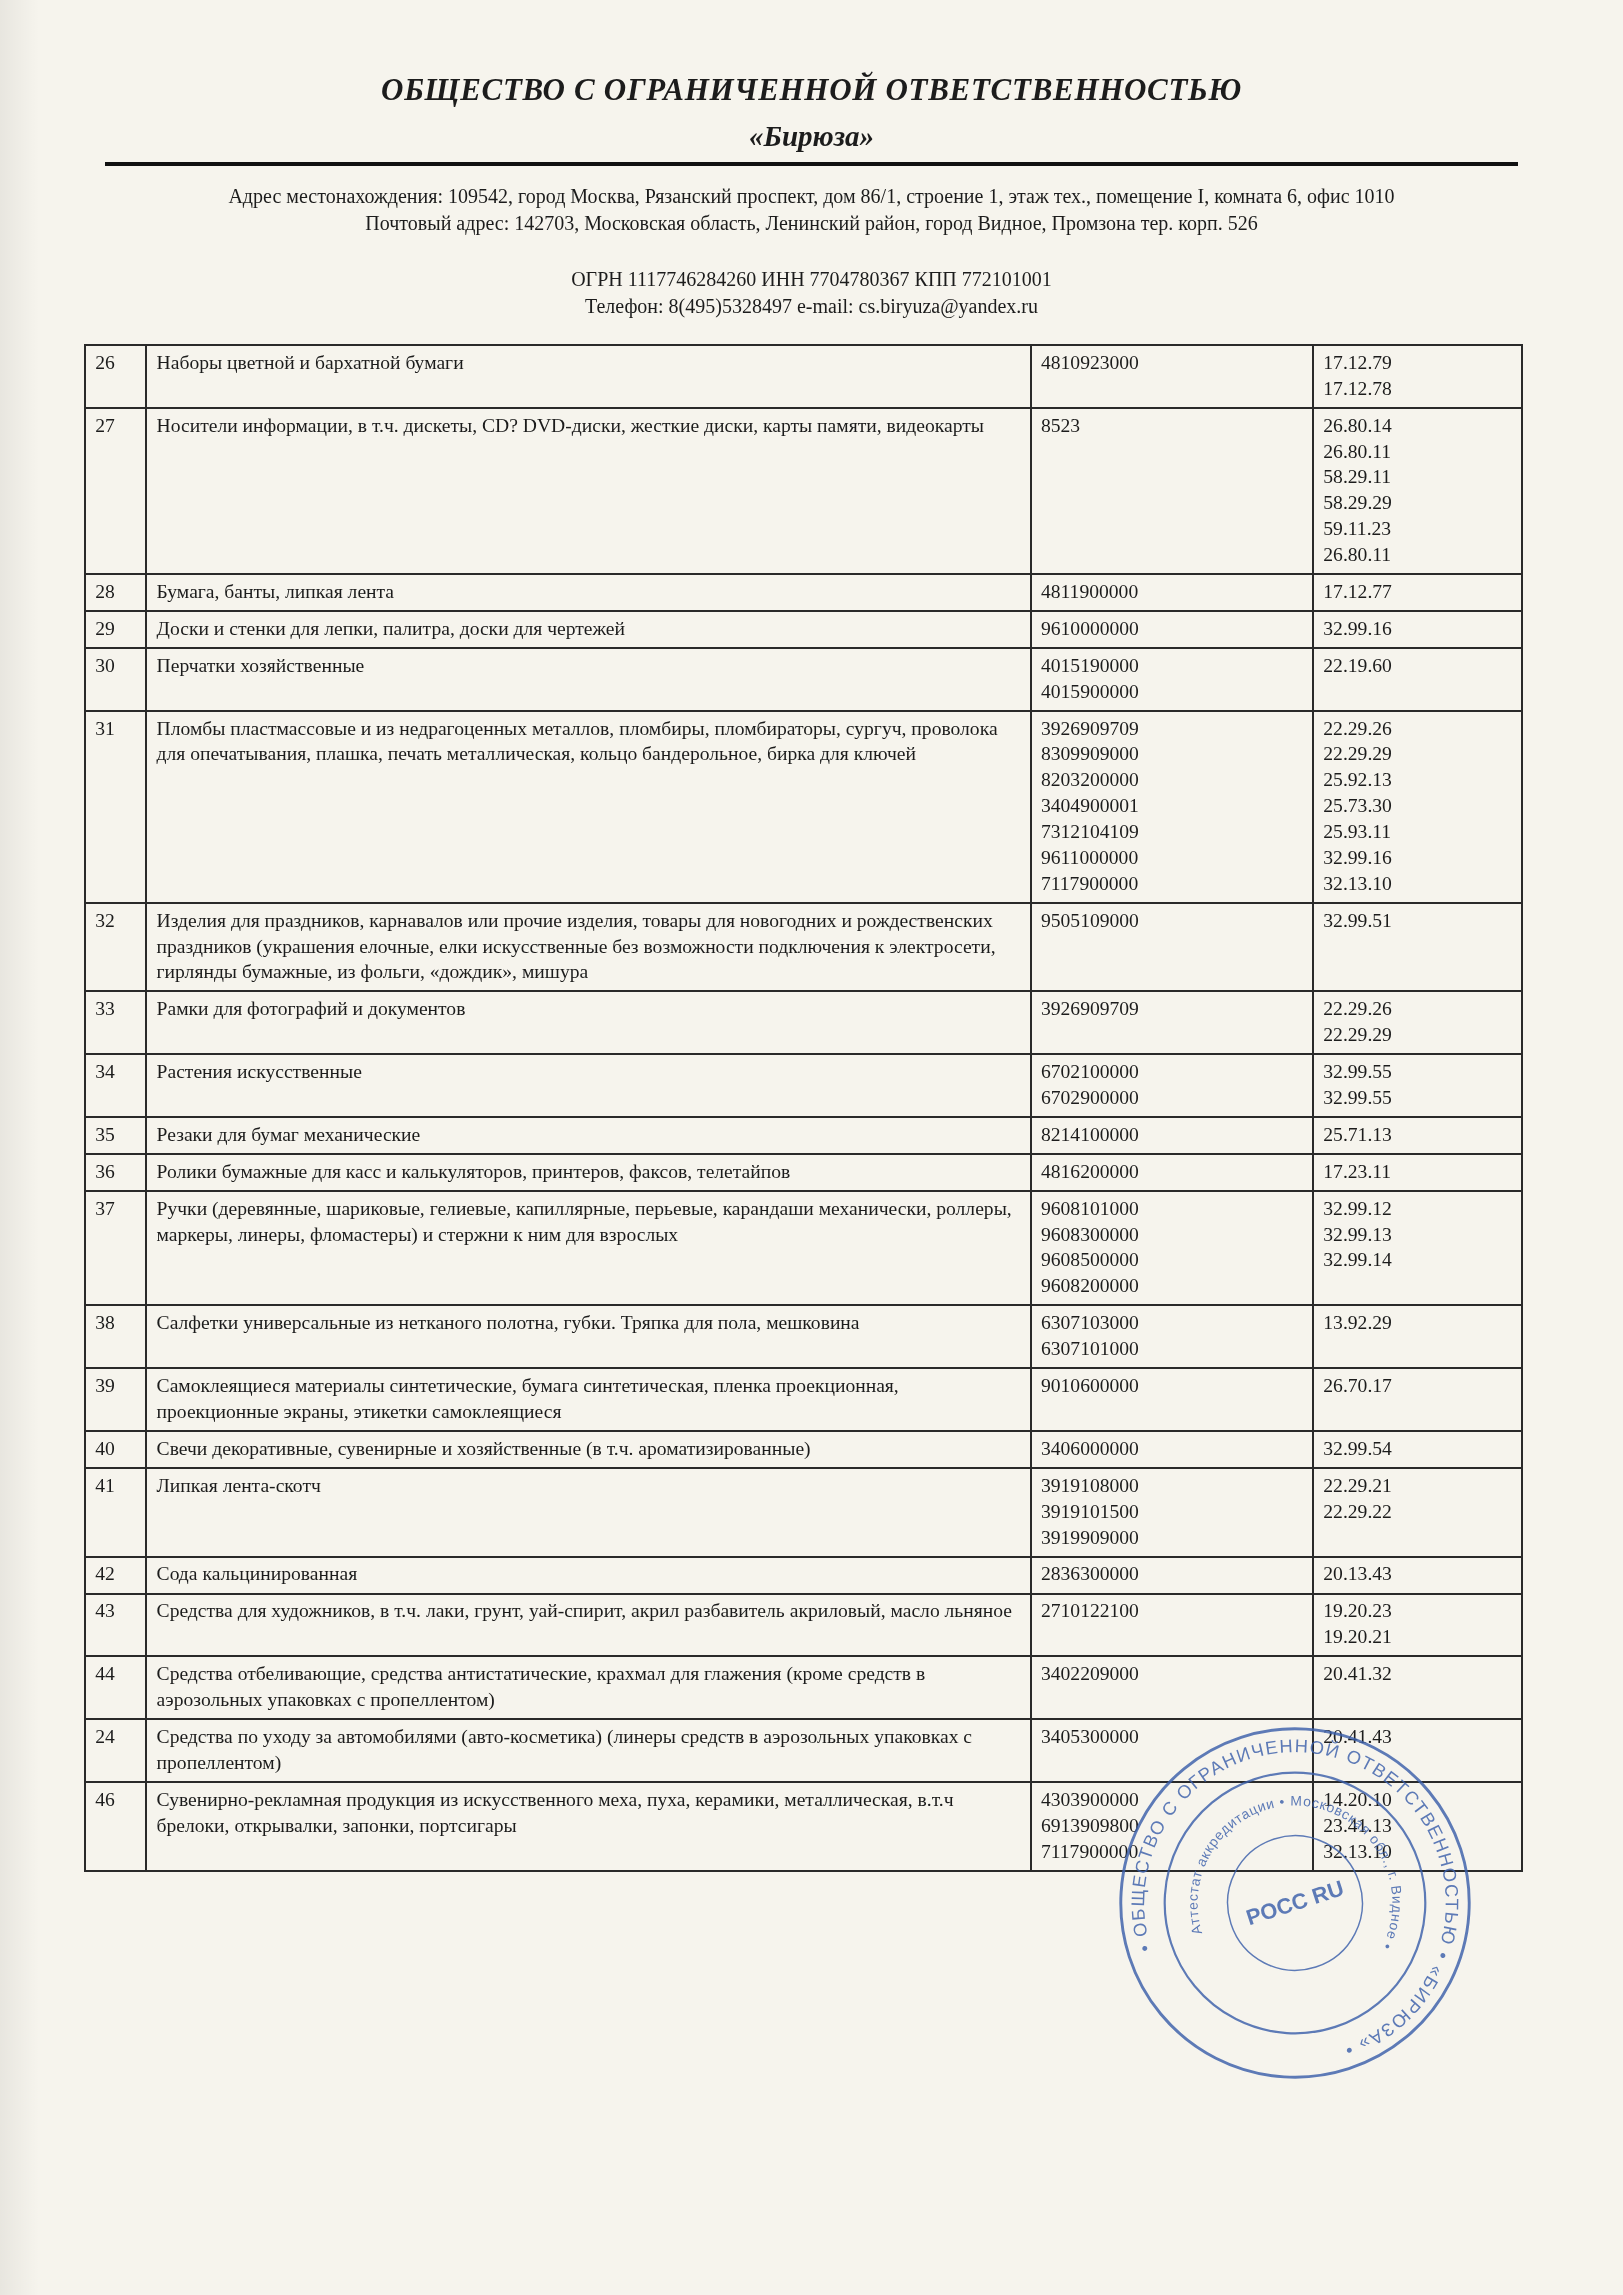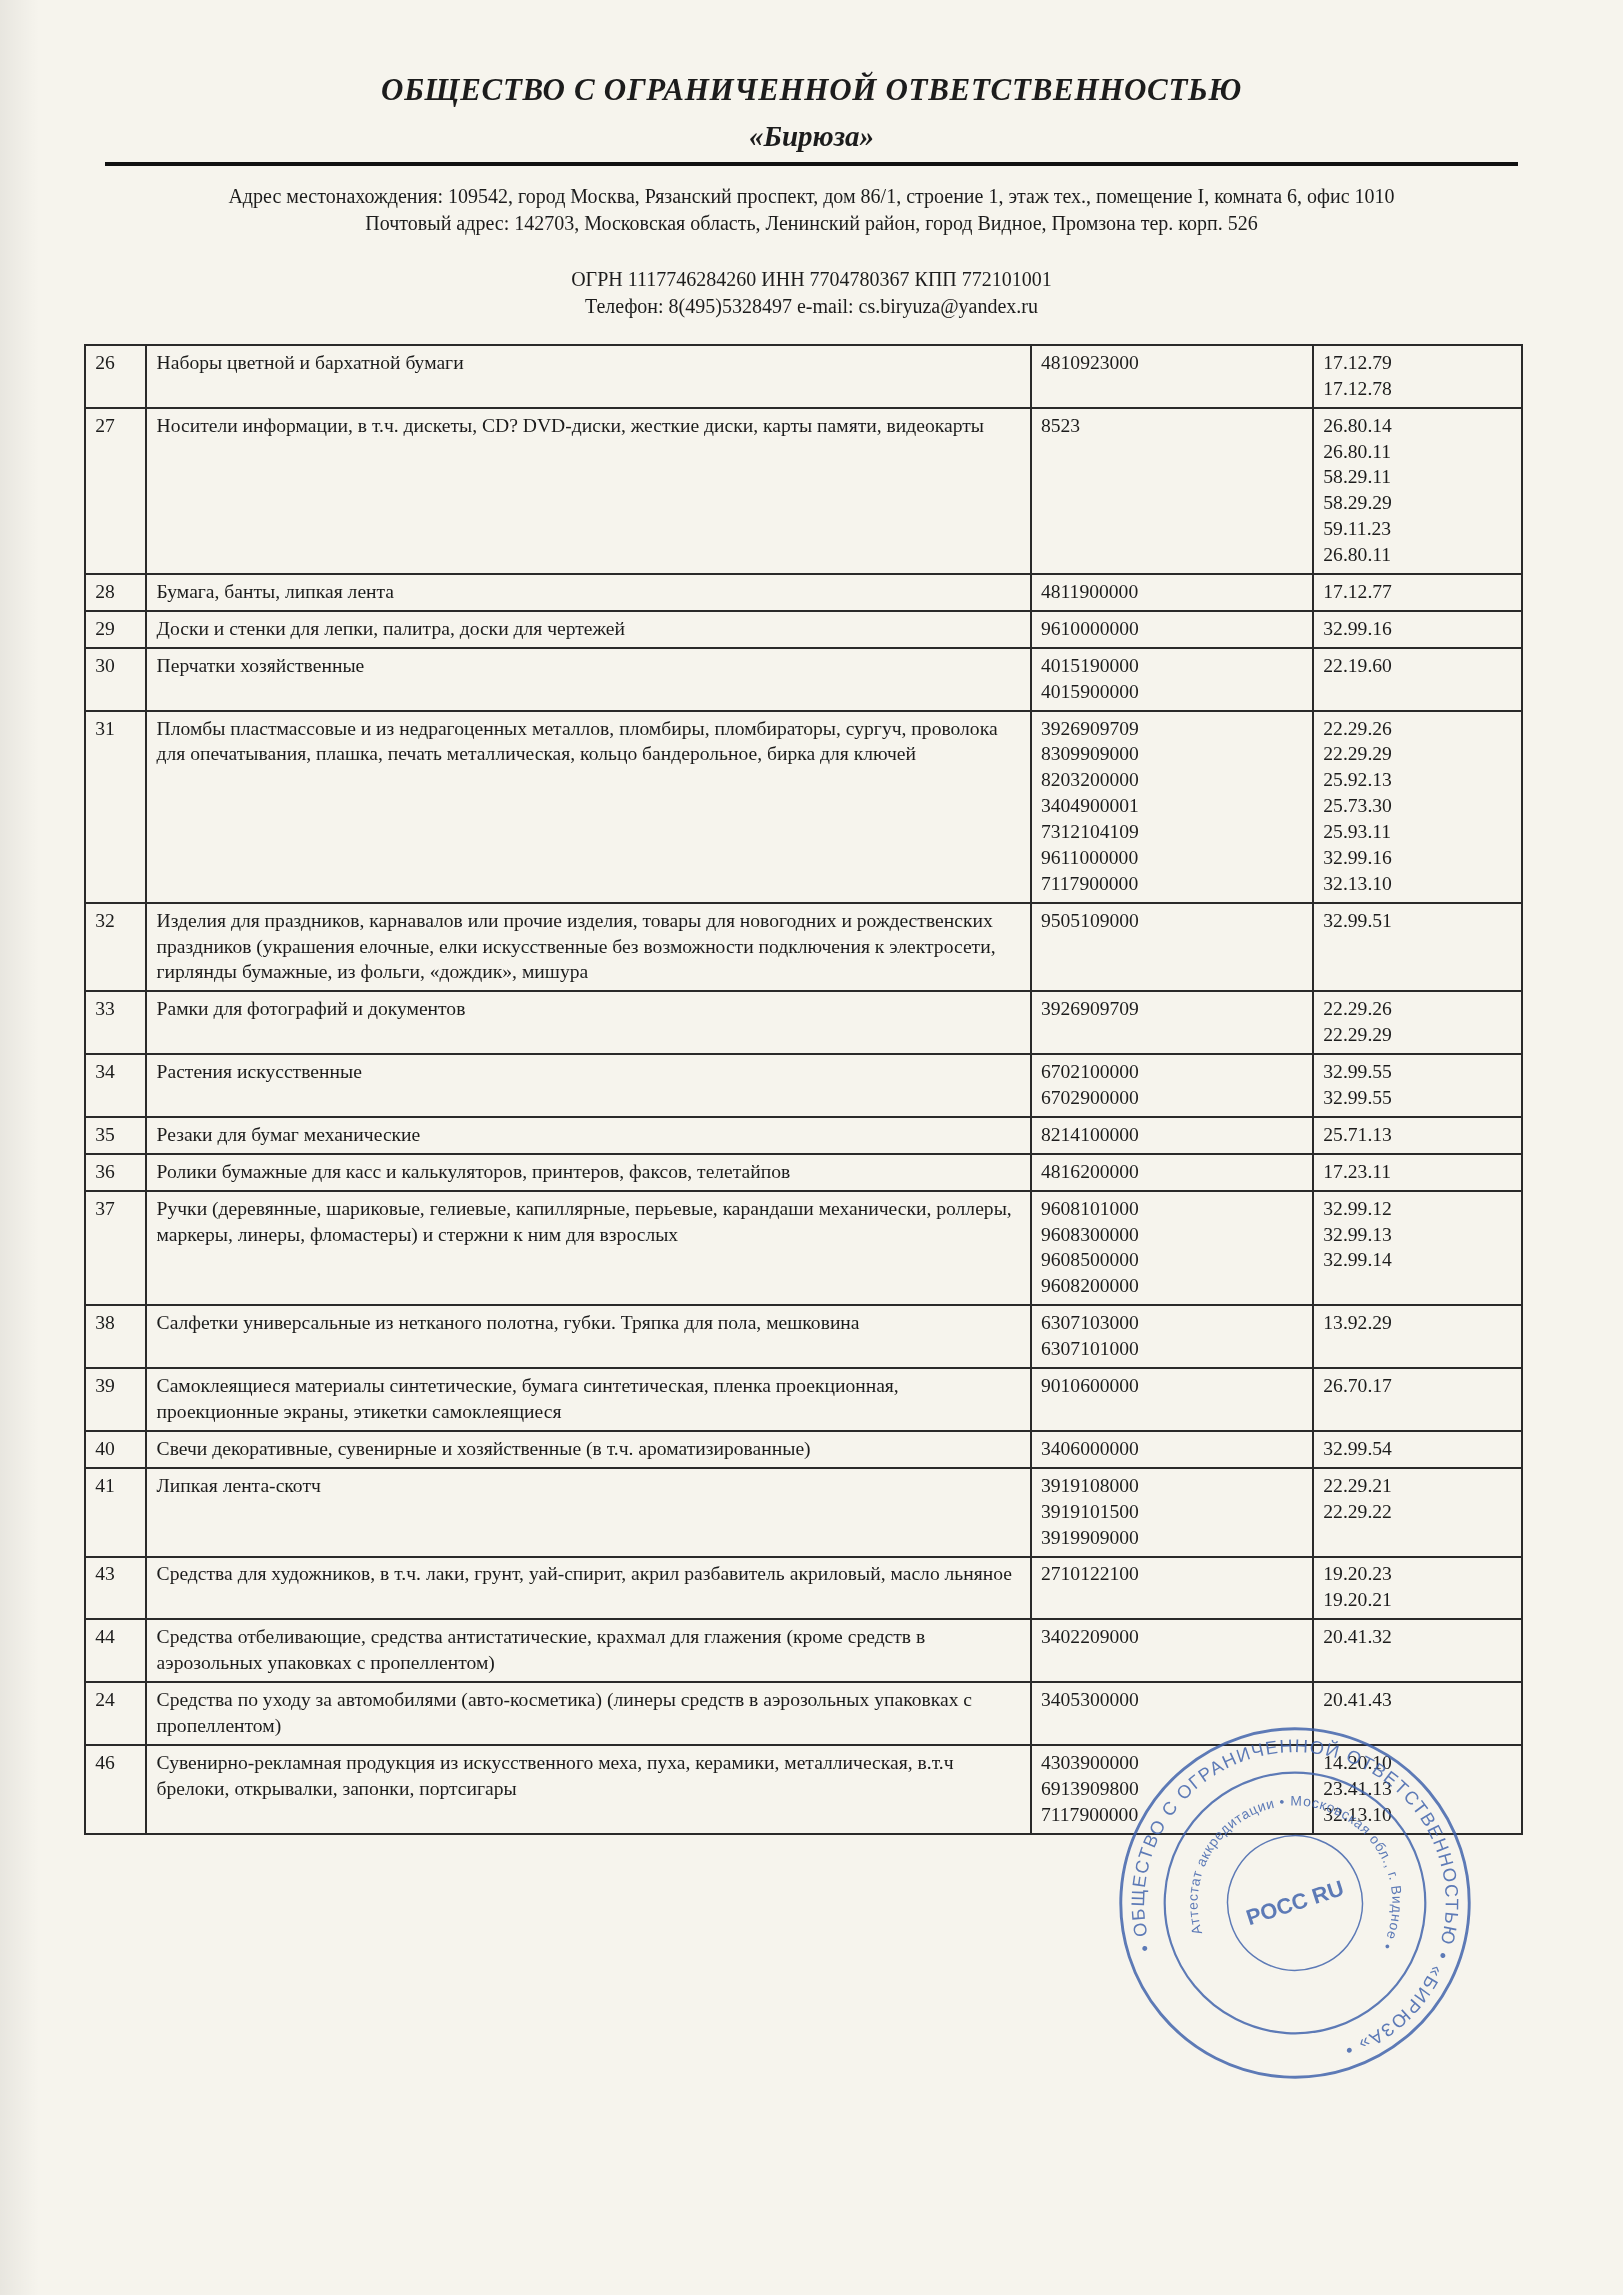--- a/index.html
+++ b/index.html
@@ -267,20 +267,30 @@
       <td class="c-num">41</td>
       <td class="c-desc">Липкая лента-скотч</td>
       <td class="c-code">
             <div>3919108000</div>
             <div>3919101500</div>
             <div>3919909000</div>
           </td>
       <td class="c-class">
             <div>22.29.21</div>
             <div>22.29.22</div>
+          </td>
+    </tr>
+        <tr>
+      <td class="c-num">42</td>
+      <td class="c-desc">Сода кальцинированная</td>
+      <td class="c-code">
+            <div>2836300000</div>
+          </td>
+      <td class="c-class">
+            <div>20.13.43</div>
           </td>
     </tr>
         <tr>
       <td class="c-num">43</td>
       <td class="c-desc">Средства для художников, в т.ч. лаки, грунт, уай-спирит, акрил разбавитель акриловый, масло льняное</td>
       <td class="c-code">
             <div>2710122100</div>
           </td>
       <td class="c-class">
             <div>19.20.23</div>

